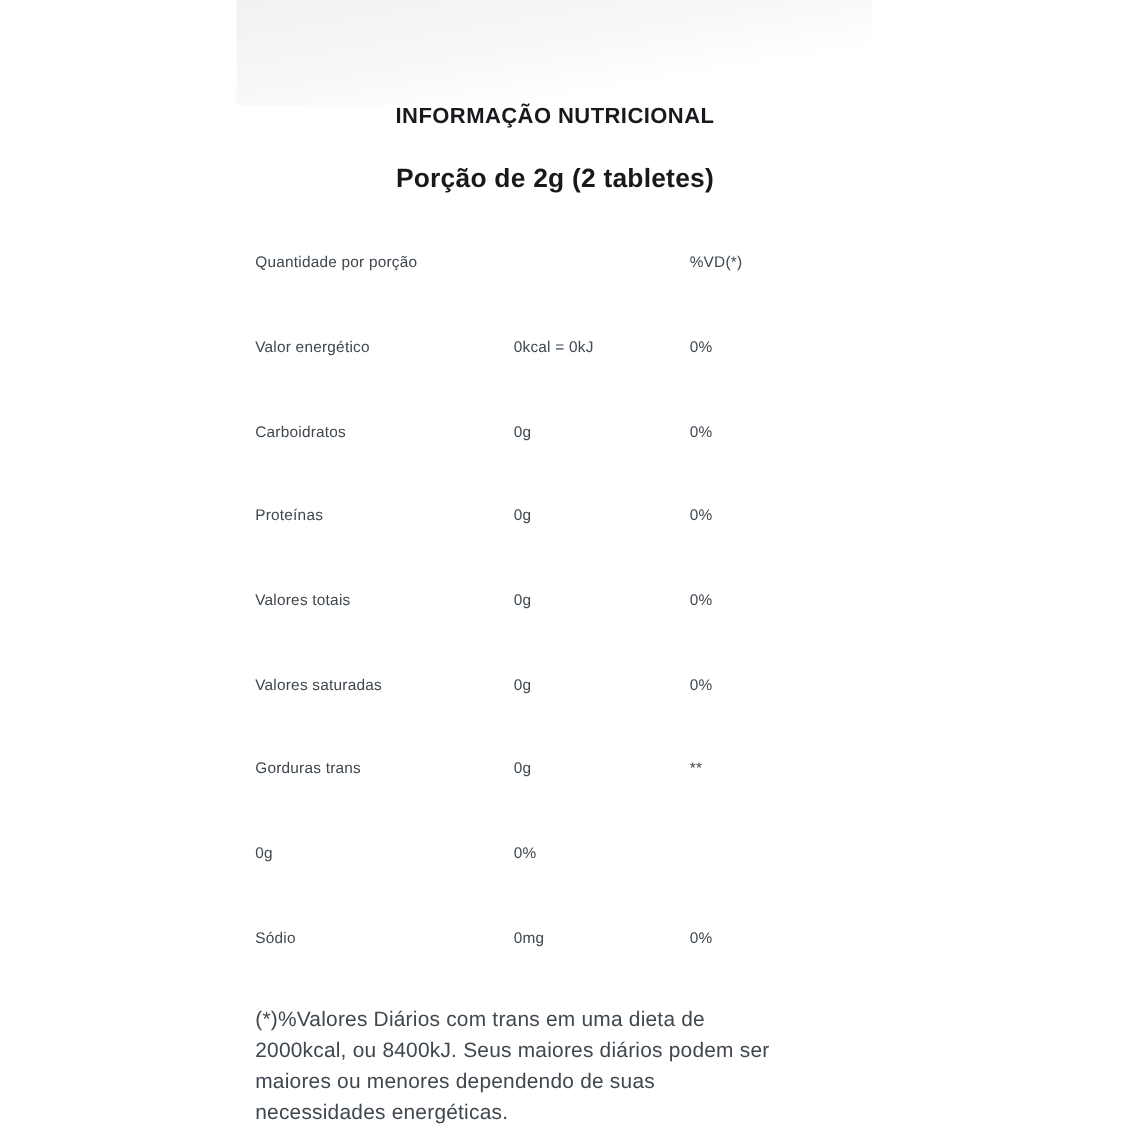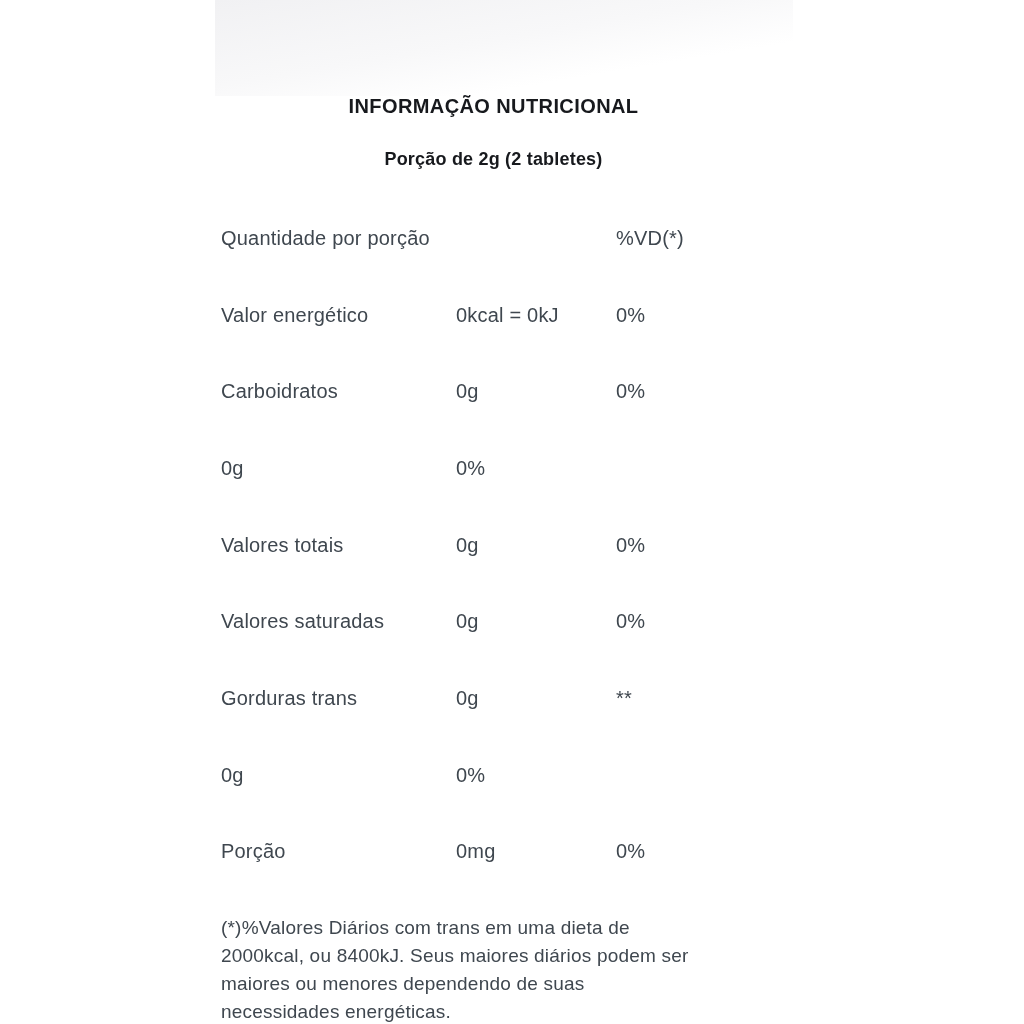--- a/index.html
+++ b/index.html
@@ -18,21 +18,21 @@
   .photo-edge {
     position: absolute;
     top: 0;
     left: 215px;
     width: 578px;
     height: 96px;
     background: linear-gradient(to bottom right, #f1f1f3 0%, #f8f8f9 45%, #ffffff 72%);
   }
   .content {
     position: absolute;
-    left: 221px;
+    left: 232px;
     top: 0;
     width: 545px;
     height: 966px;
   }
   .nutrition-title {
     position: absolute;
     top: 95px;
     left: 0;
     width: 100%;
     text-align: center;
@@ -40,37 +40,37 @@
     font-weight: bold;
     letter-spacing: 0.4px;
     color: var(--heading-color, #17191d);
   }
   .serving-size {
     position: absolute;
     top: 149px;
     left: 0;
     width: 100%;
     text-align: center;
-    font-size: 18px;
+    font-size: 24px;
     font-weight: bold;
     letter-spacing: 0.2px;
     color: var(--heading-color, #17191d);
   }
   .nutrition-table {
     position: absolute;
     top: 200px;
     left: 0;
     width: 545px;
   }
   .n-row {
     display: grid;
     grid-template-columns: 1fr 160px 150px;
     height: 76.7px;
     align-items: center;
-    font-size: 20px;
+    font-size: 14px;
     letter-spacing: 0.2px;
   }
   .n-row .c-label  { text-align: left; }
   .n-row .c-amount { text-align: left; }
   .n-row .c-dv     { }
   .footnote {
     position: absolute;
     top: 914px;
     left: 0;
     width: 545px;
@@ -104,20 +104,21 @@
       <div class="c-dv">0%</div>
     </div>
 
     <div class="n-row">
       <div class="c-label">Carboidratos</div>
       <div class="c-amount">0g</div>
       <div class="c-dv">0%</div>
     </div>
 
     <div class="n-row">
+      <div class="c-label">Proteínas</div>
       <div class="c-amount">0g</div>
       <div class="c-dv">0%</div>
     </div>
 
     <div class="n-row">
       <div class="c-label">Valores totais</div>
       <div class="c-amount">0g</div>
       <div class="c-dv">0%</div>
     </div>
 
@@ -132,21 +133,21 @@
       <div class="c-amount">0g</div>
       <div class="c-dv">**</div>
     </div>
 
     <div class="n-row">
       <div class="c-amount">0g</div>
       <div class="c-dv">0%</div>
     </div>
 
     <div class="n-row">
-      <div class="c-label">Porção</div>
+      <div class="c-label">Sódio</div>
       <div class="c-amount">0mg</div>
       <div class="c-dv">0%</div>
     </div>
 
   </div>
 
   <div class="footnote">
     <div>(*)%Valores Diários com trans em uma dieta de</div>
     <div>2000kcal, ou 8400kJ. Seus maiores diários podem ser</div>
     <div>maiores ou menores dependendo de suas</div>

